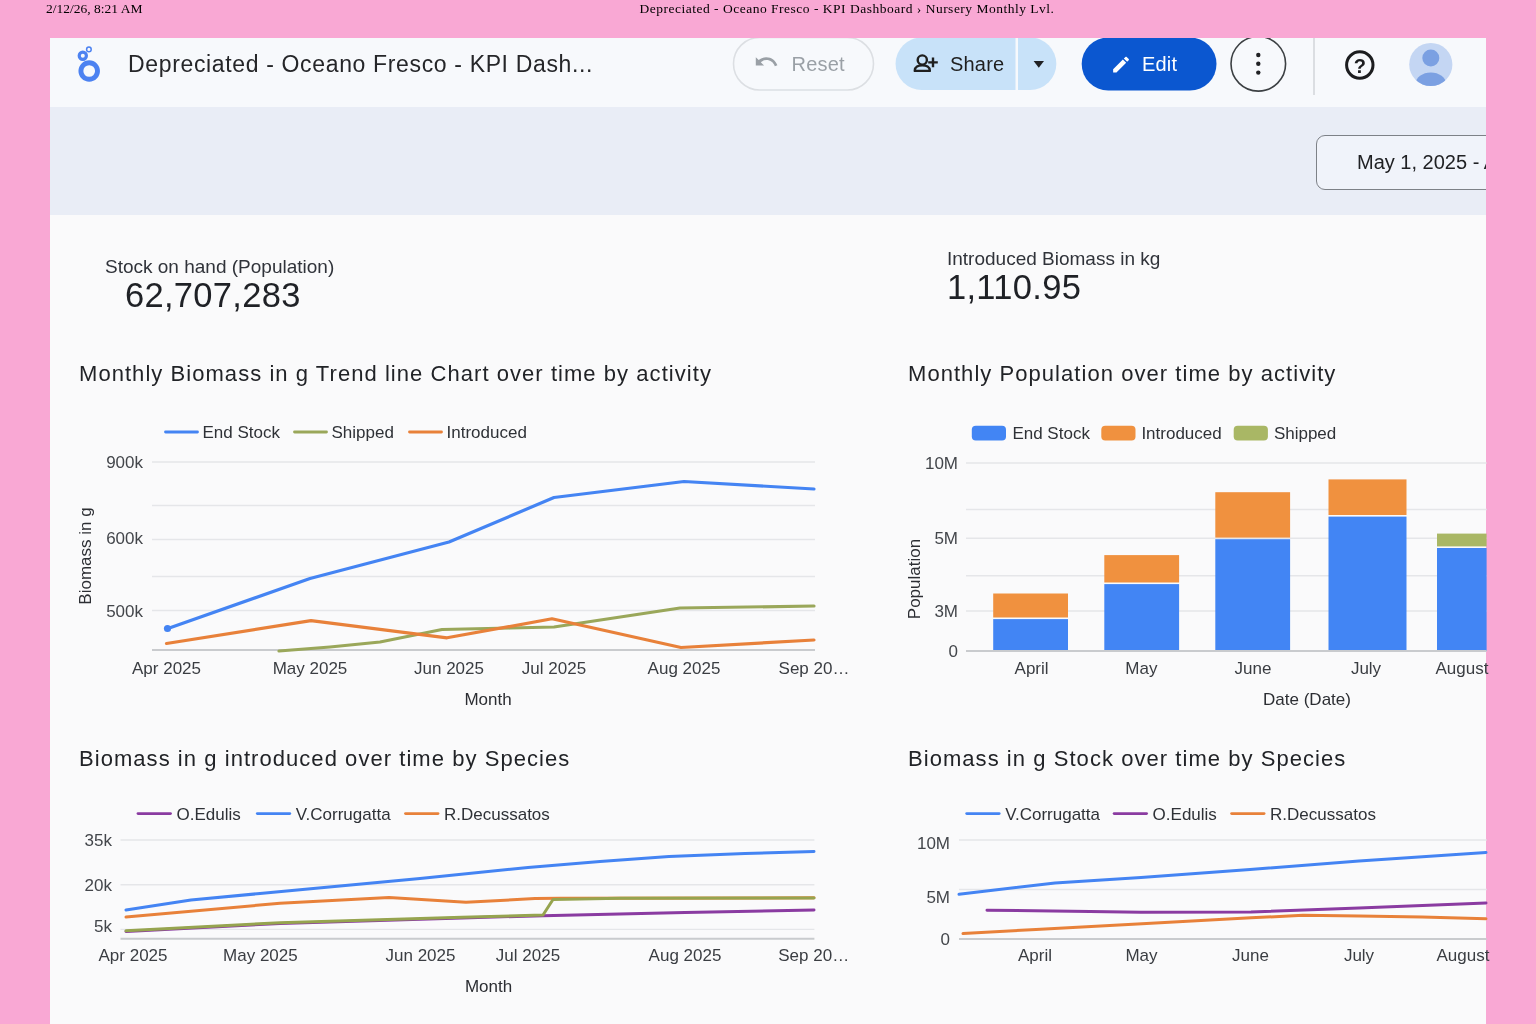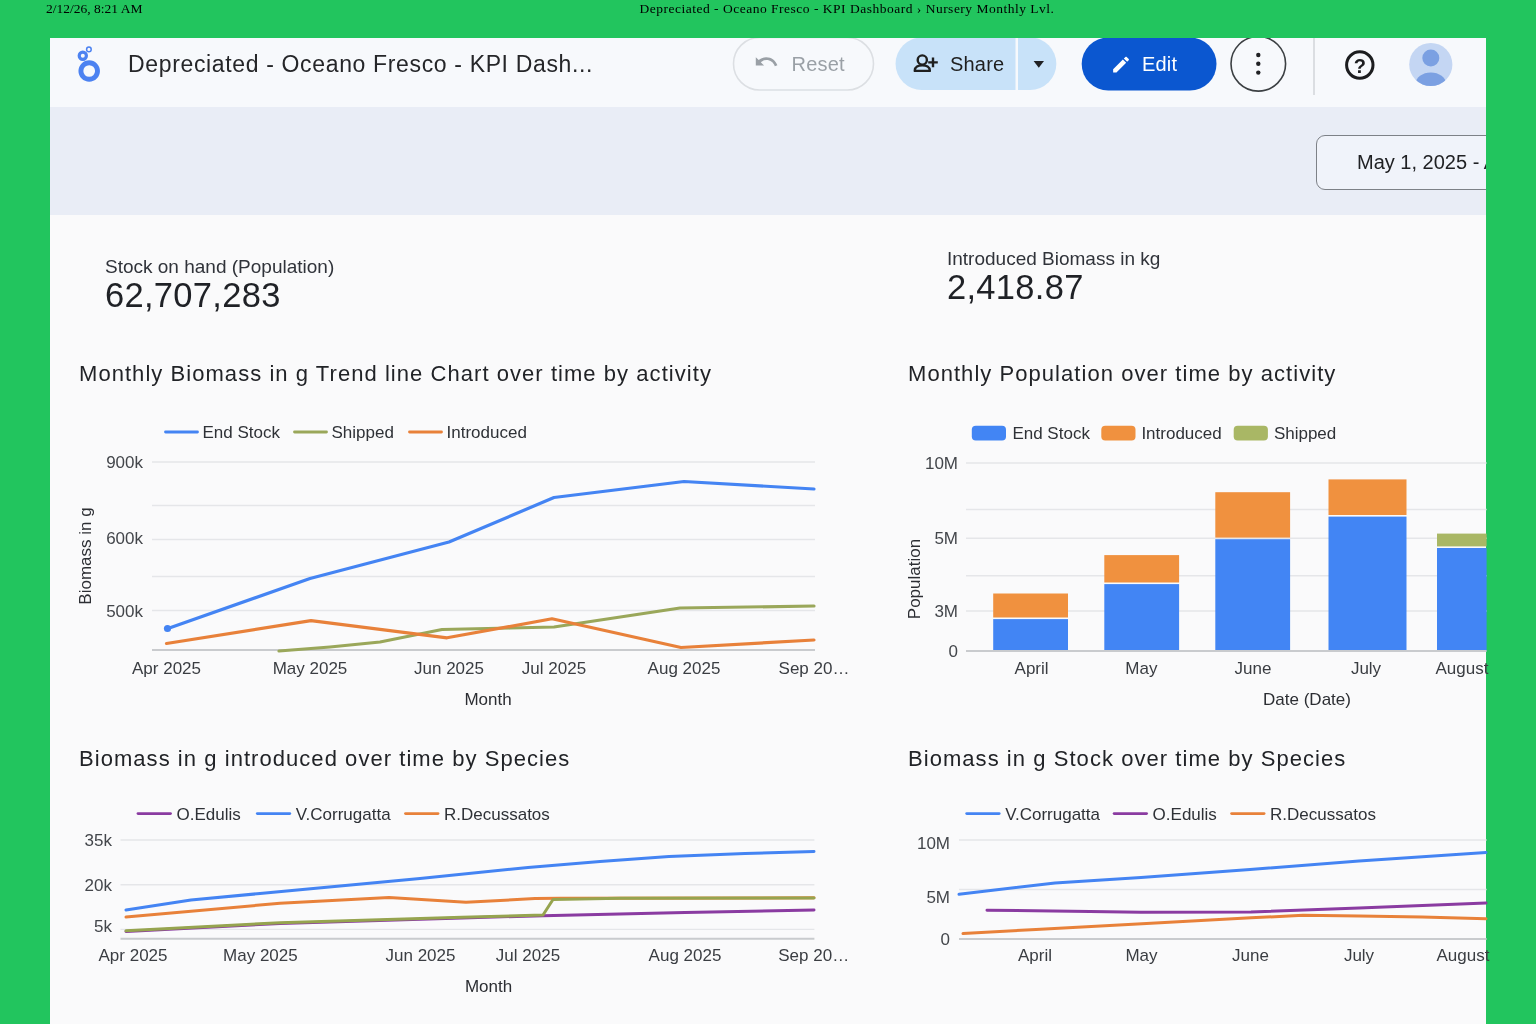--- a/index.html
+++ b/index.html
@@ -1,18 +1,18 @@
 <!DOCTYPE html>
 <html><head>
 <meta charset="utf-8">
 <style>
   * { margin:0; padding:0; box-sizing:border-box; }
   html,body { width:1536px; height:1024px; background:#ffffff; font-family:"Liberation Sans",sans-serif; }
   .abs { position:absolute; }
-  #page { position:relative; width:1536px; height:1024px; overflow:hidden; background:#22c55e;text-decoration:underline; }
+  #page { position:relative; width:1536px; height:1024px; overflow:hidden; background:#f9a8d4;text-decoration:underline; }
   .printhdr { font-family:"Liberation Serif",serif; font-size:13.5px; color:#000; }
   svg text { font-family:"Liberation Sans",sans-serif; }
 </style>
 </head>
 <body>
 <div id="page">
 
   <div class="abs printhdr" style="left:46px;top:1px;">2/12/26, 8:21 AM</div>
   <div class="abs printhdr" style="left:0;top:1px;width:1694px;text-align:center;letter-spacing:0.5px;">Depreciated - Oceano Fresco - KPI Dashboard › Nursery Monthly Lvl.</div>
 
@@ -66,22 +66,22 @@
     <clipPath id="avc">
         <circle cx="1430.8" cy="64.5" r="21.6"></circle>
       </clipPath>
     <circle cx="1430.8" cy="64.5" r="21.6" fill="#c4d6f3"></circle>
     <g clip-path="url(#avc)" fill="#7ba0e2">
       <circle cx="1430.8" cy="58" r="8.5"></circle>
       <ellipse cx="1430.8" cy="84" rx="15.2" ry="11.5"></ellipse>
     </g>
   </svg>
 
-  <div class="abs" style="left:105px;top:256px;font-size:19px;color:#30333a;">Stock on hand (Population)<br><span style="font-size:34.5px;color:#1f2126;line-height:34.5px;letter-spacing:0.3px;">62,707,283</span></div>
-  <div class="abs" style="left:931px;top:248px;font-size:19px;color:#30333a;margin-left:16px;">Introduced Biomass in kg<br><span style="font-size:34.5px;color:#1f2126;line-height:34.5px;letter-spacing:0.3px;">2,418.87</span></div>
+  <div class="abs" style="left:105px;top:256px;font-size:19px;color:#30333a;">Stock on hand (Population)<br><span style="font-size:34.5px;color:#1f2126;line-height:34.5px;letter-spacing:0.3px;margin-left:20px;">62,707,283</span></div>
+  <div class="abs" style="left:931px;top:248px;font-size:19px;color:#30333a;margin-left:16px;">Introduced Biomass in kg<br><span style="font-size:34.5px;color:#1f2126;line-height:34.5px;letter-spacing:0.3px;">1,110.95</span></div>
 
   <svg class="abs" style="left:50px;top:345px;" width="816" height="370" viewBox="50 345 816 370">
     <text x="79" y="381" font-size="22px" letter-spacing="1.05" fill="#212327">Monthly Biomass in g Trend line Chart over time by activity</text>
     <g stroke-width="2.8" fill="none" stroke-linecap="round">
       <line x1="165.5" y1="432" x2="197.5" y2="432" stroke="#4484f3"></line>
       <line x1="294.5" y1="432" x2="326.5" y2="432" stroke="#9aa75a"></line>
       <line x1="409.5" y1="432" x2="441.5" y2="432" stroke="#e8813a"></line>
     </g>
     <g font-size="17px" fill="#2f3237">
       <text x="202.5" y="438.2">End Stock</text>

